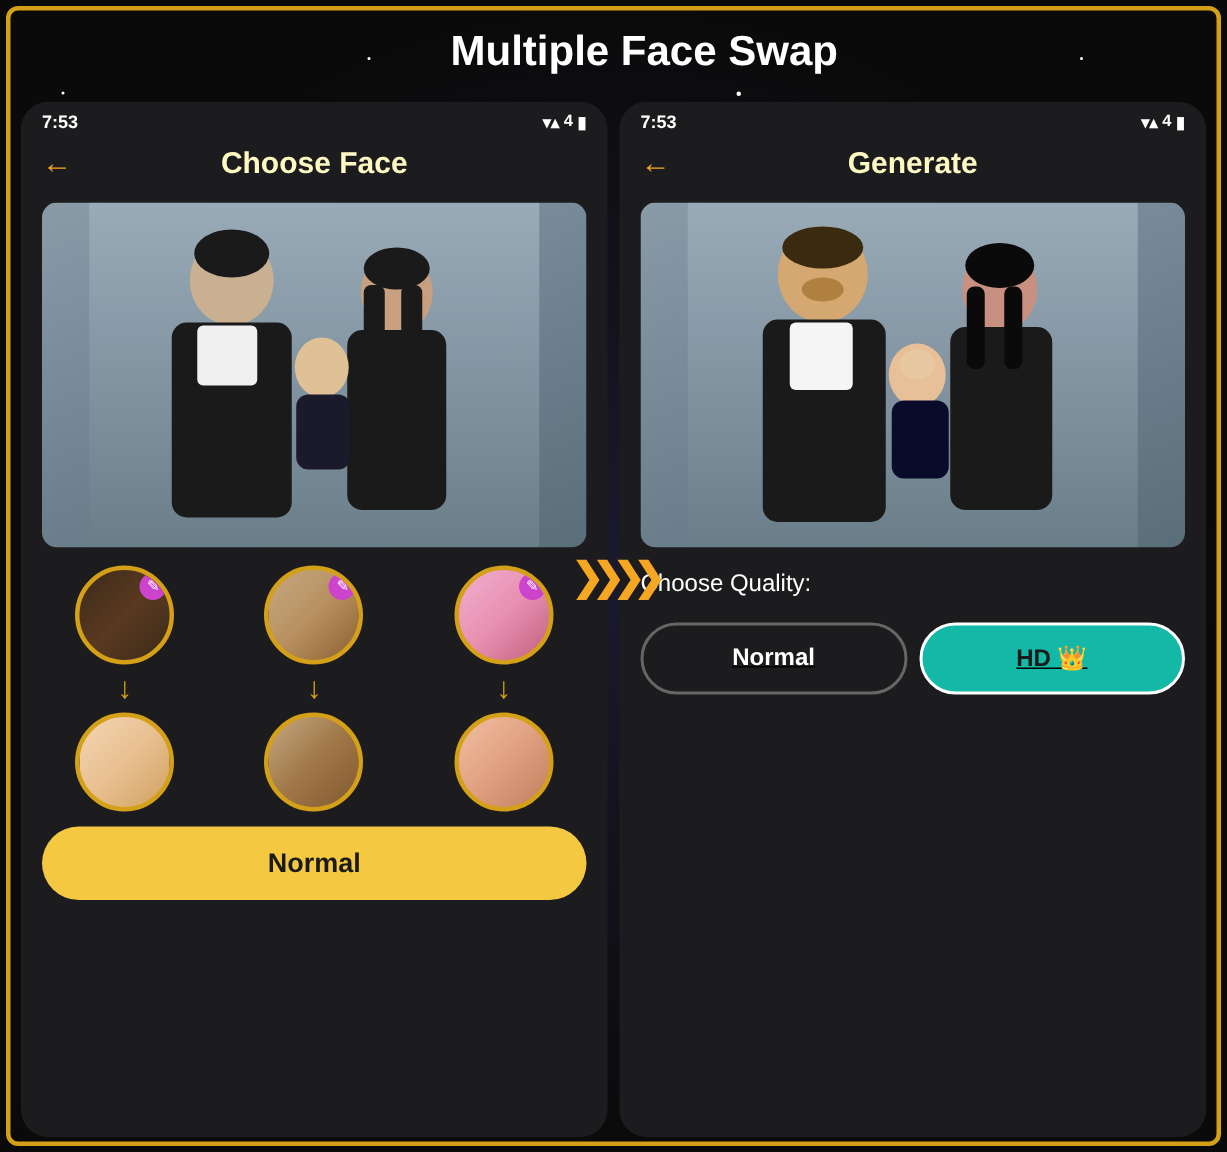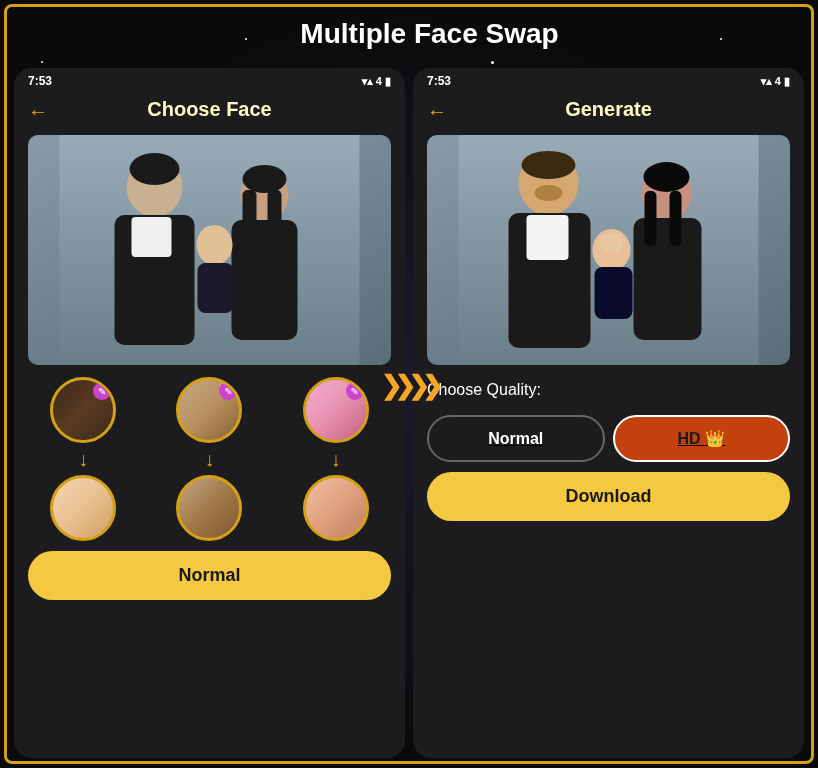--- a/index.html
+++ b/index.html
@@ -202,21 +202,21 @@
       padding: 12px 8px;
       border-radius: 30px;
       font-size: 16px;
       font-weight: 600;
       cursor: pointer;
       border: 2px solid #666;
       background: transparent;
       color: white;
     }
     .quality-btn.active {
-      background: #c2410c;
+      background: #14b8a6;
       color: #1a1a1a;
       border-color: white;
     }
     .download-btn {
       margin: 6px 14px 10px;
       background: #f5c842;
       border: none;
       border-radius: 30px;
       padding: 14px;
       font-size: 18px;
@@ -446,16 +446,15 @@
       <div class="quality-buttons">
         <button class="quality-btn">
           <span>Normal</span>
         </button>
         <button class="quality-btn active">
           <span>HD 👑</span>
         </button>
       </div>
     </div>
 
-    <button class="download-btn">Download</button>
   </div>
 
 </div>
 
 </body></html>

